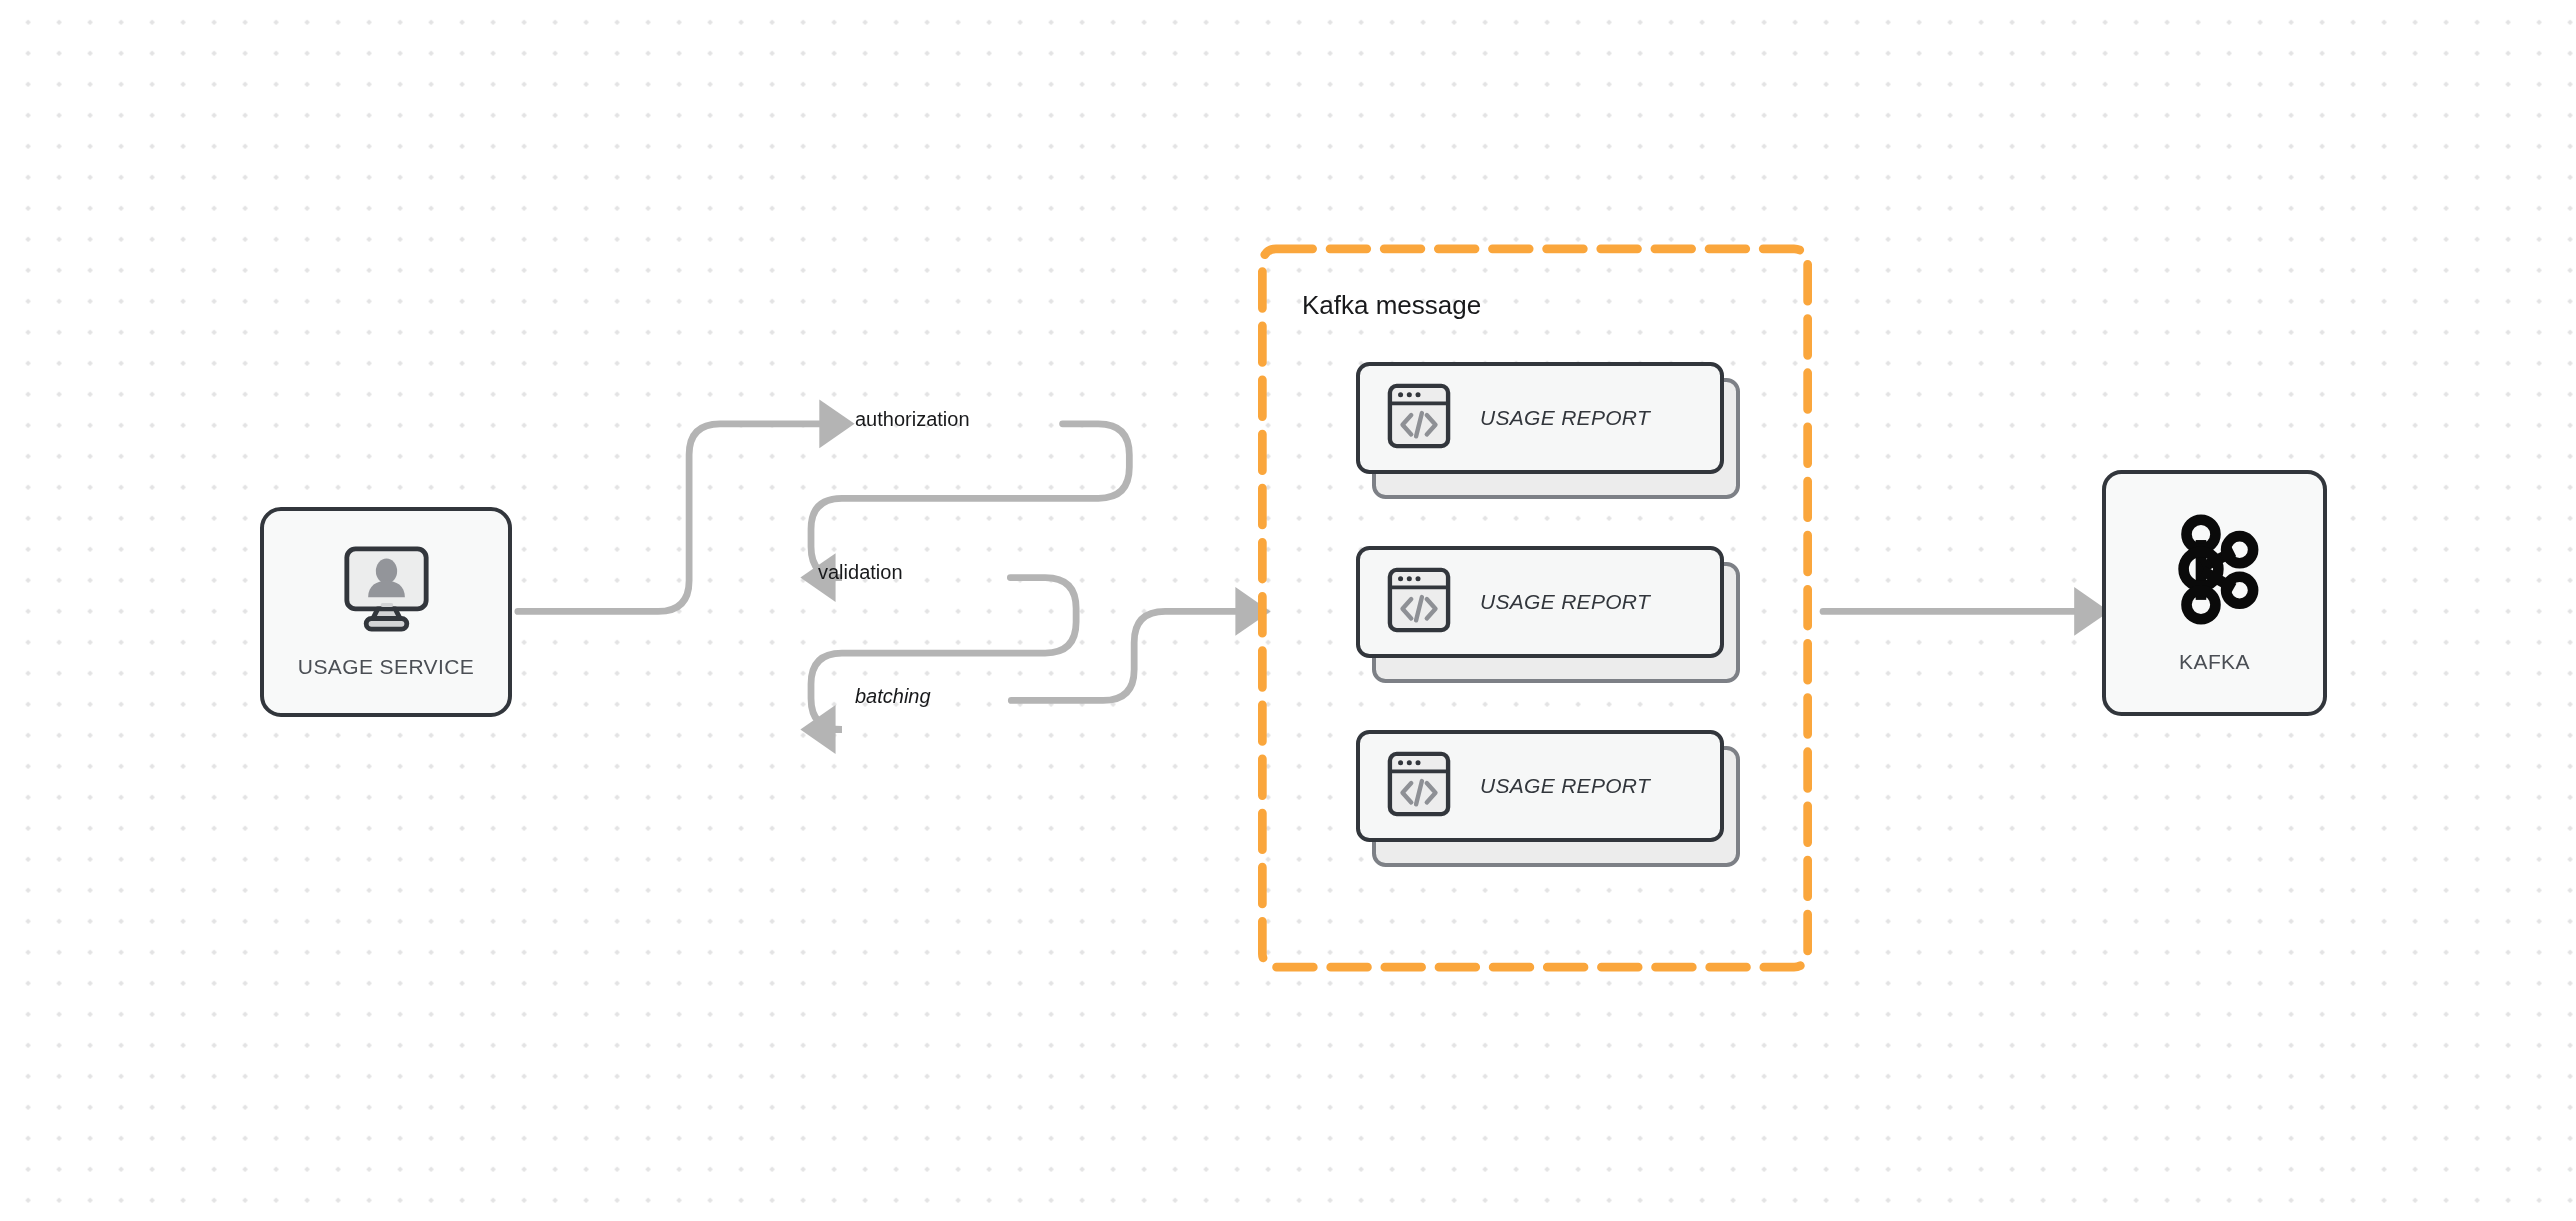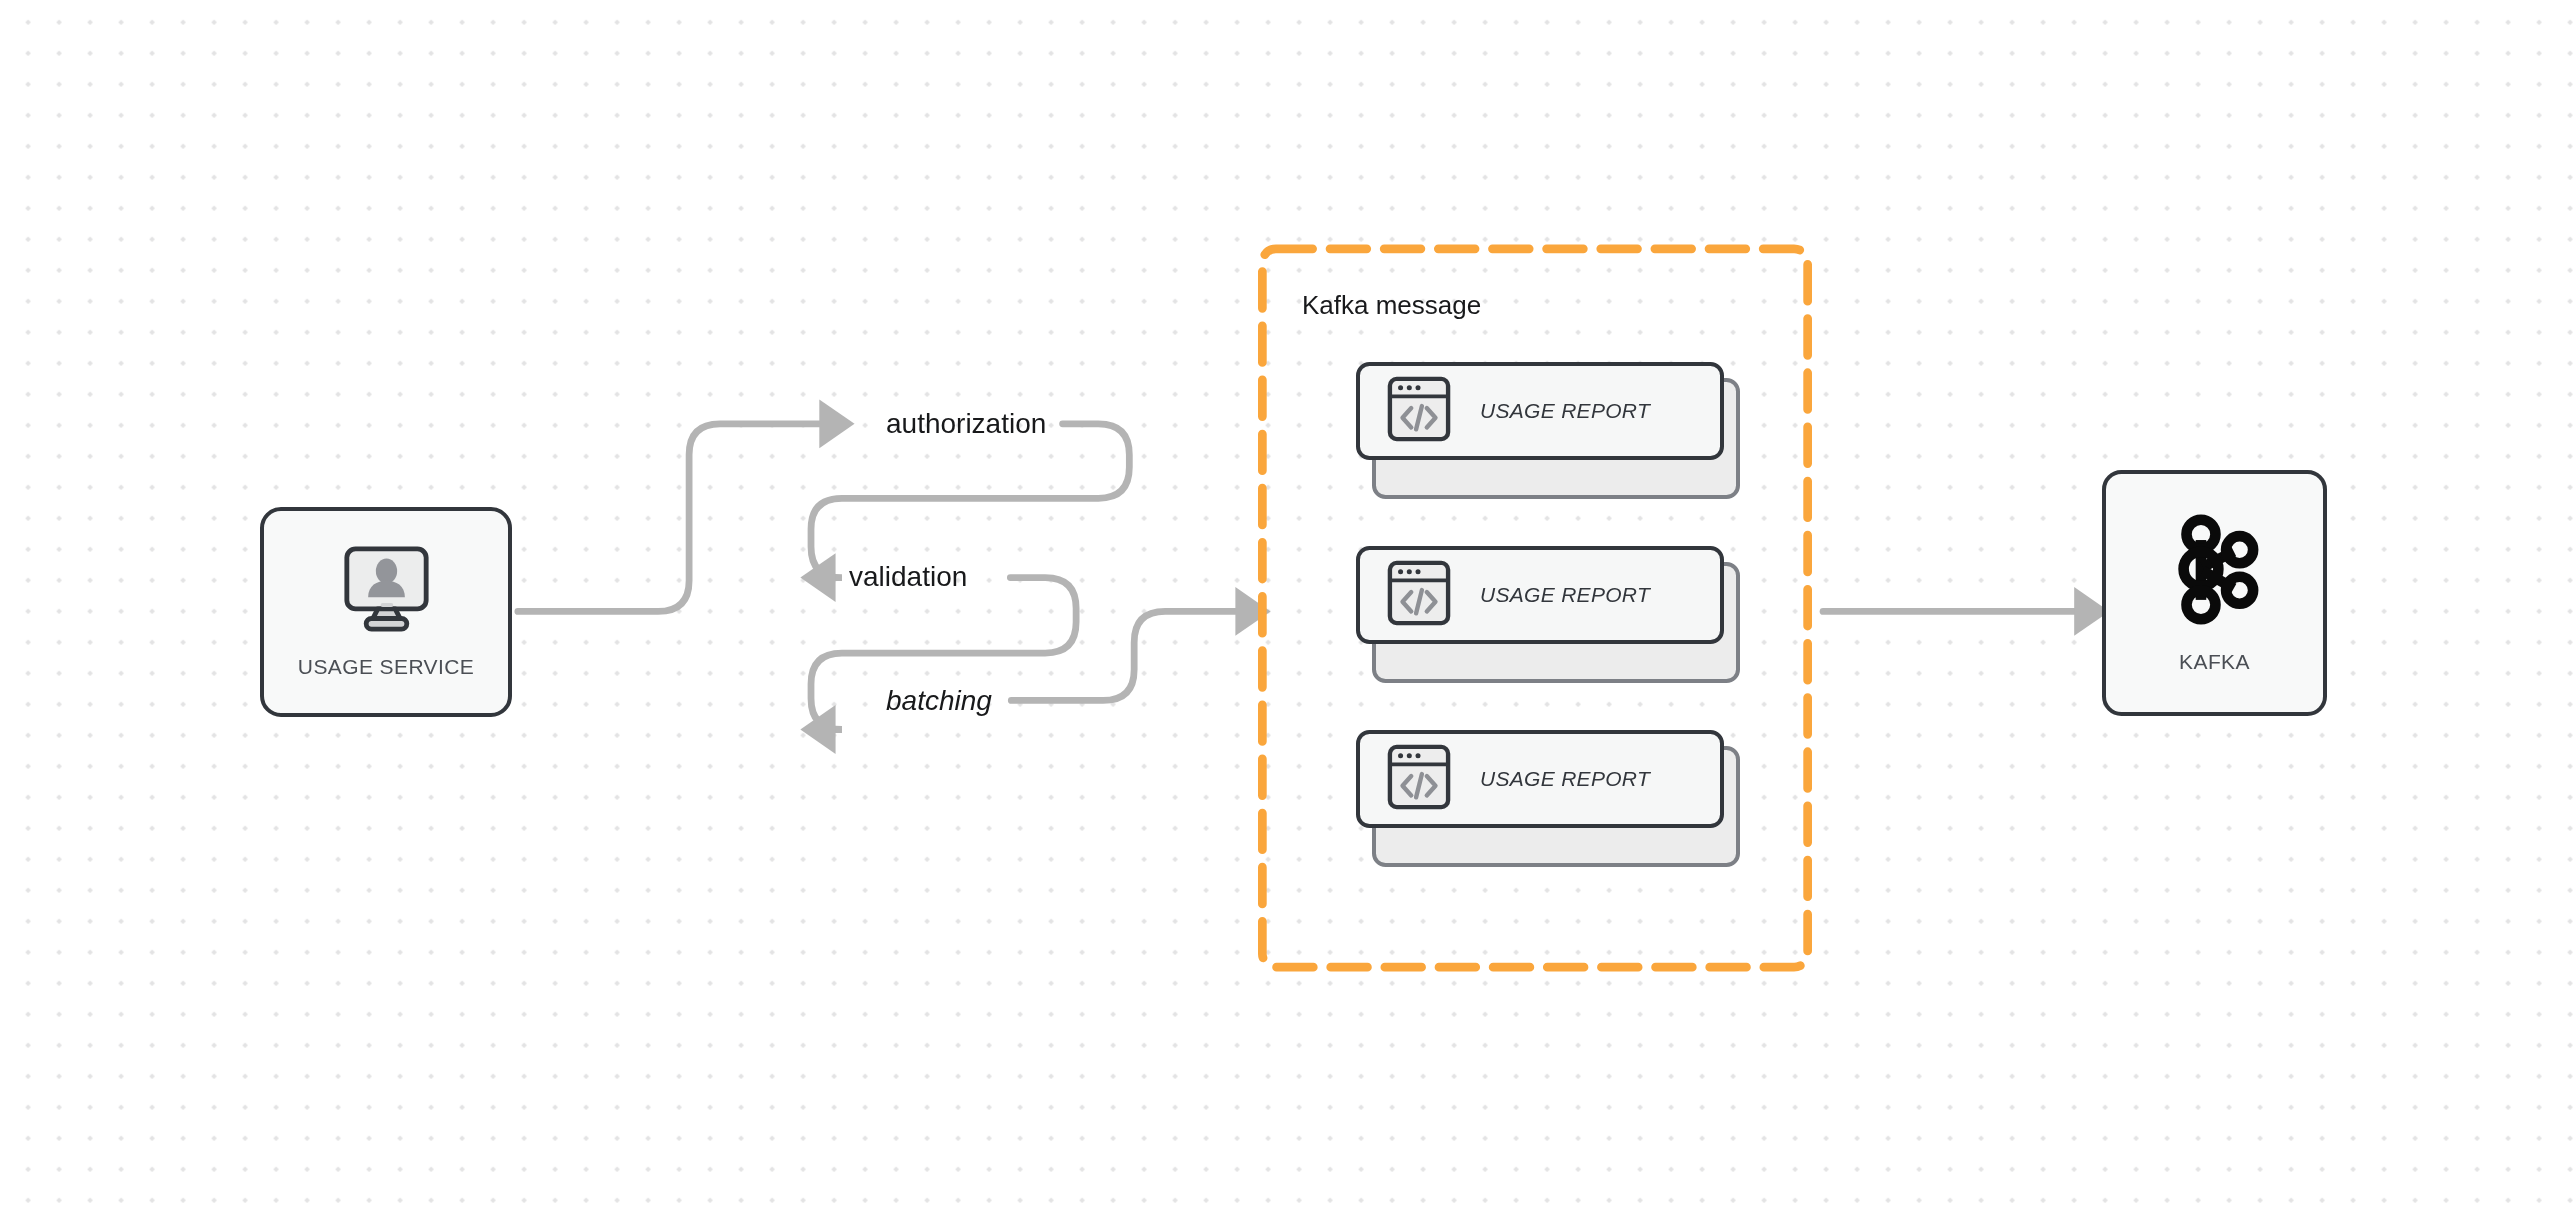--- a/index.html
+++ b/index.html
@@ -100,21 +100,21 @@
     box-sizing: border-box;
     background: #ececec;
     border: 4.8px solid #7d8086;
     border-radius: 13.5px;
   }
   .report-card .card-front {
     position: absolute;
     left: 0;
     top: 0;
     width: 368px;
-    height: 98px;
+    height: 112px;
     box-sizing: border-box;
     background: #f6f7f7;
     border: 4.8px solid #32363c;
     border-radius: 13.5px;
     display: flex;
     align-items: center;
   }
   .code-icon {
     margin-left: 27px;
     flex: 0 0 auto;
@@ -124,24 +124,23 @@
     font-size: 21px;
     font-style: italic;
     color: #32363c;
     letter-spacing: 0.3px;
     white-space: nowrap;
   }
 
   
   .stage-label {
     position: absolute;
-    font-size: 28px;
+    font-size: 20px;
     color: #18191b;
     white-space: nowrap;
-    margin-left: 31px;
   }
 </style>
 </head>
 <body>
 
 <div id="canvas">
 
   <svg id="edges" viewBox="0 0 2662 1262" width="2576" height="1221">
     <defs>
       <marker id="ah" markerWidth="10" markerHeight="10" refX="1.2" refY="4" orient="auto" markerUnits="strokeWidth">

